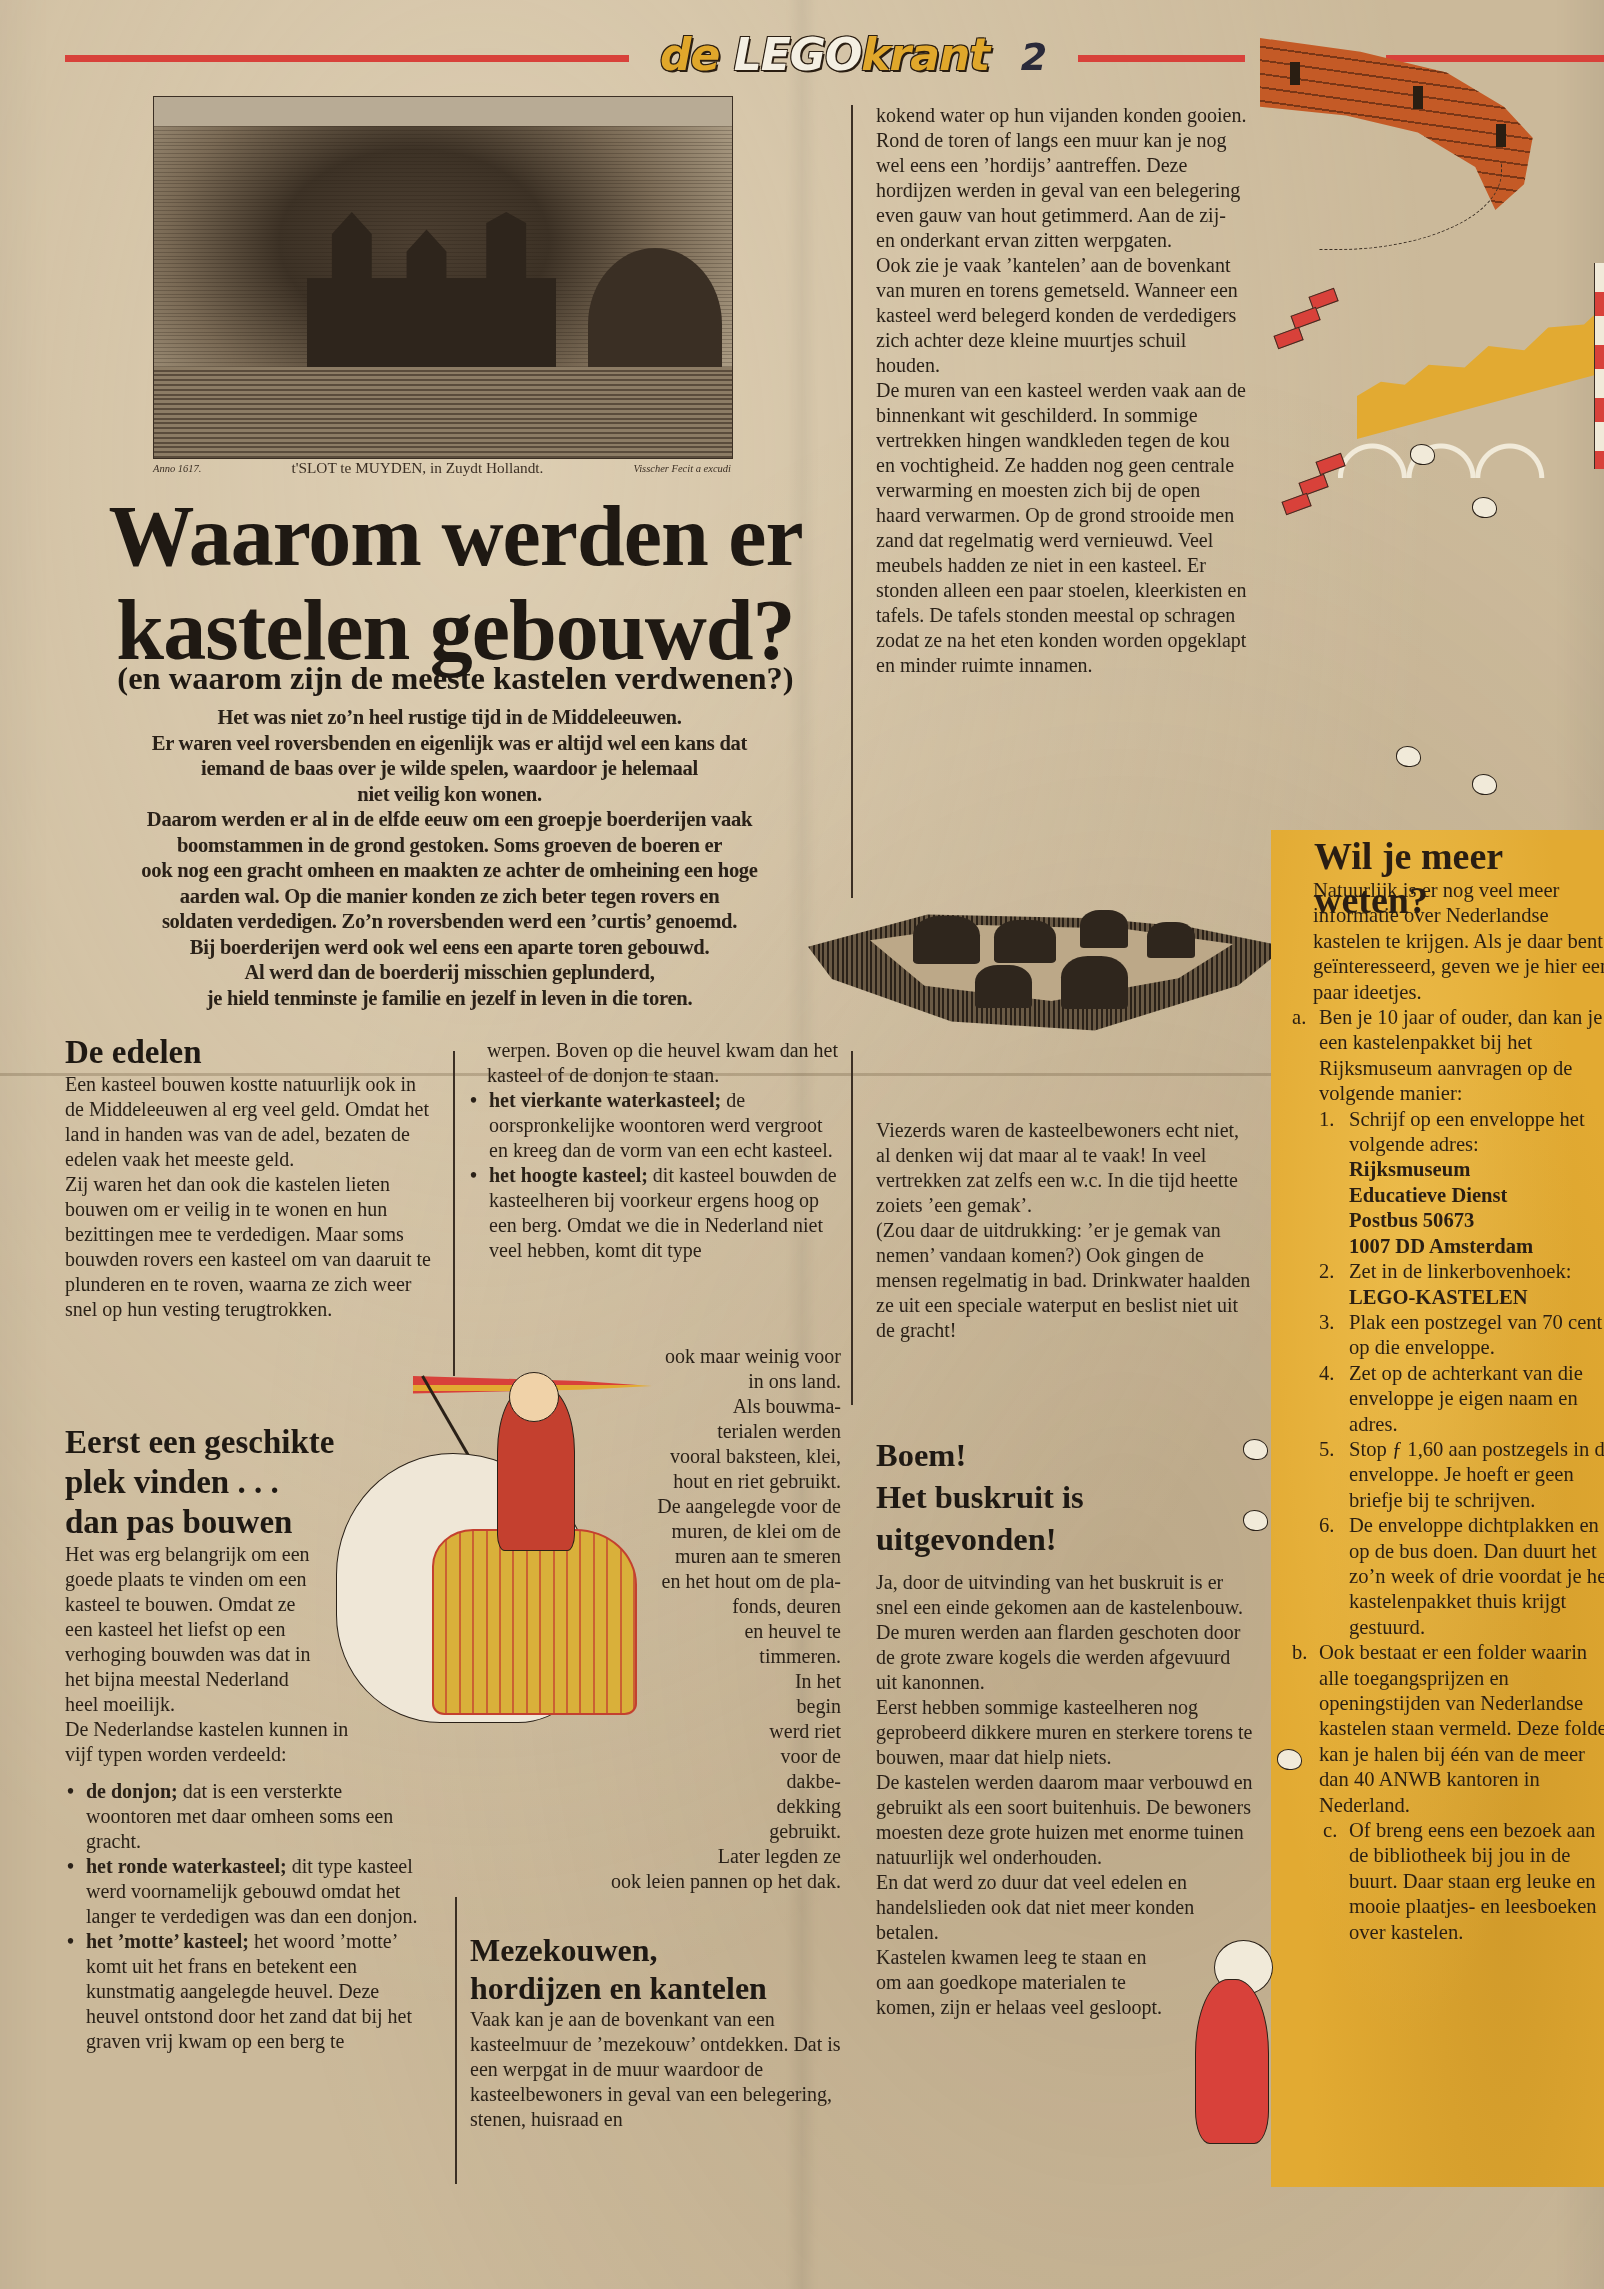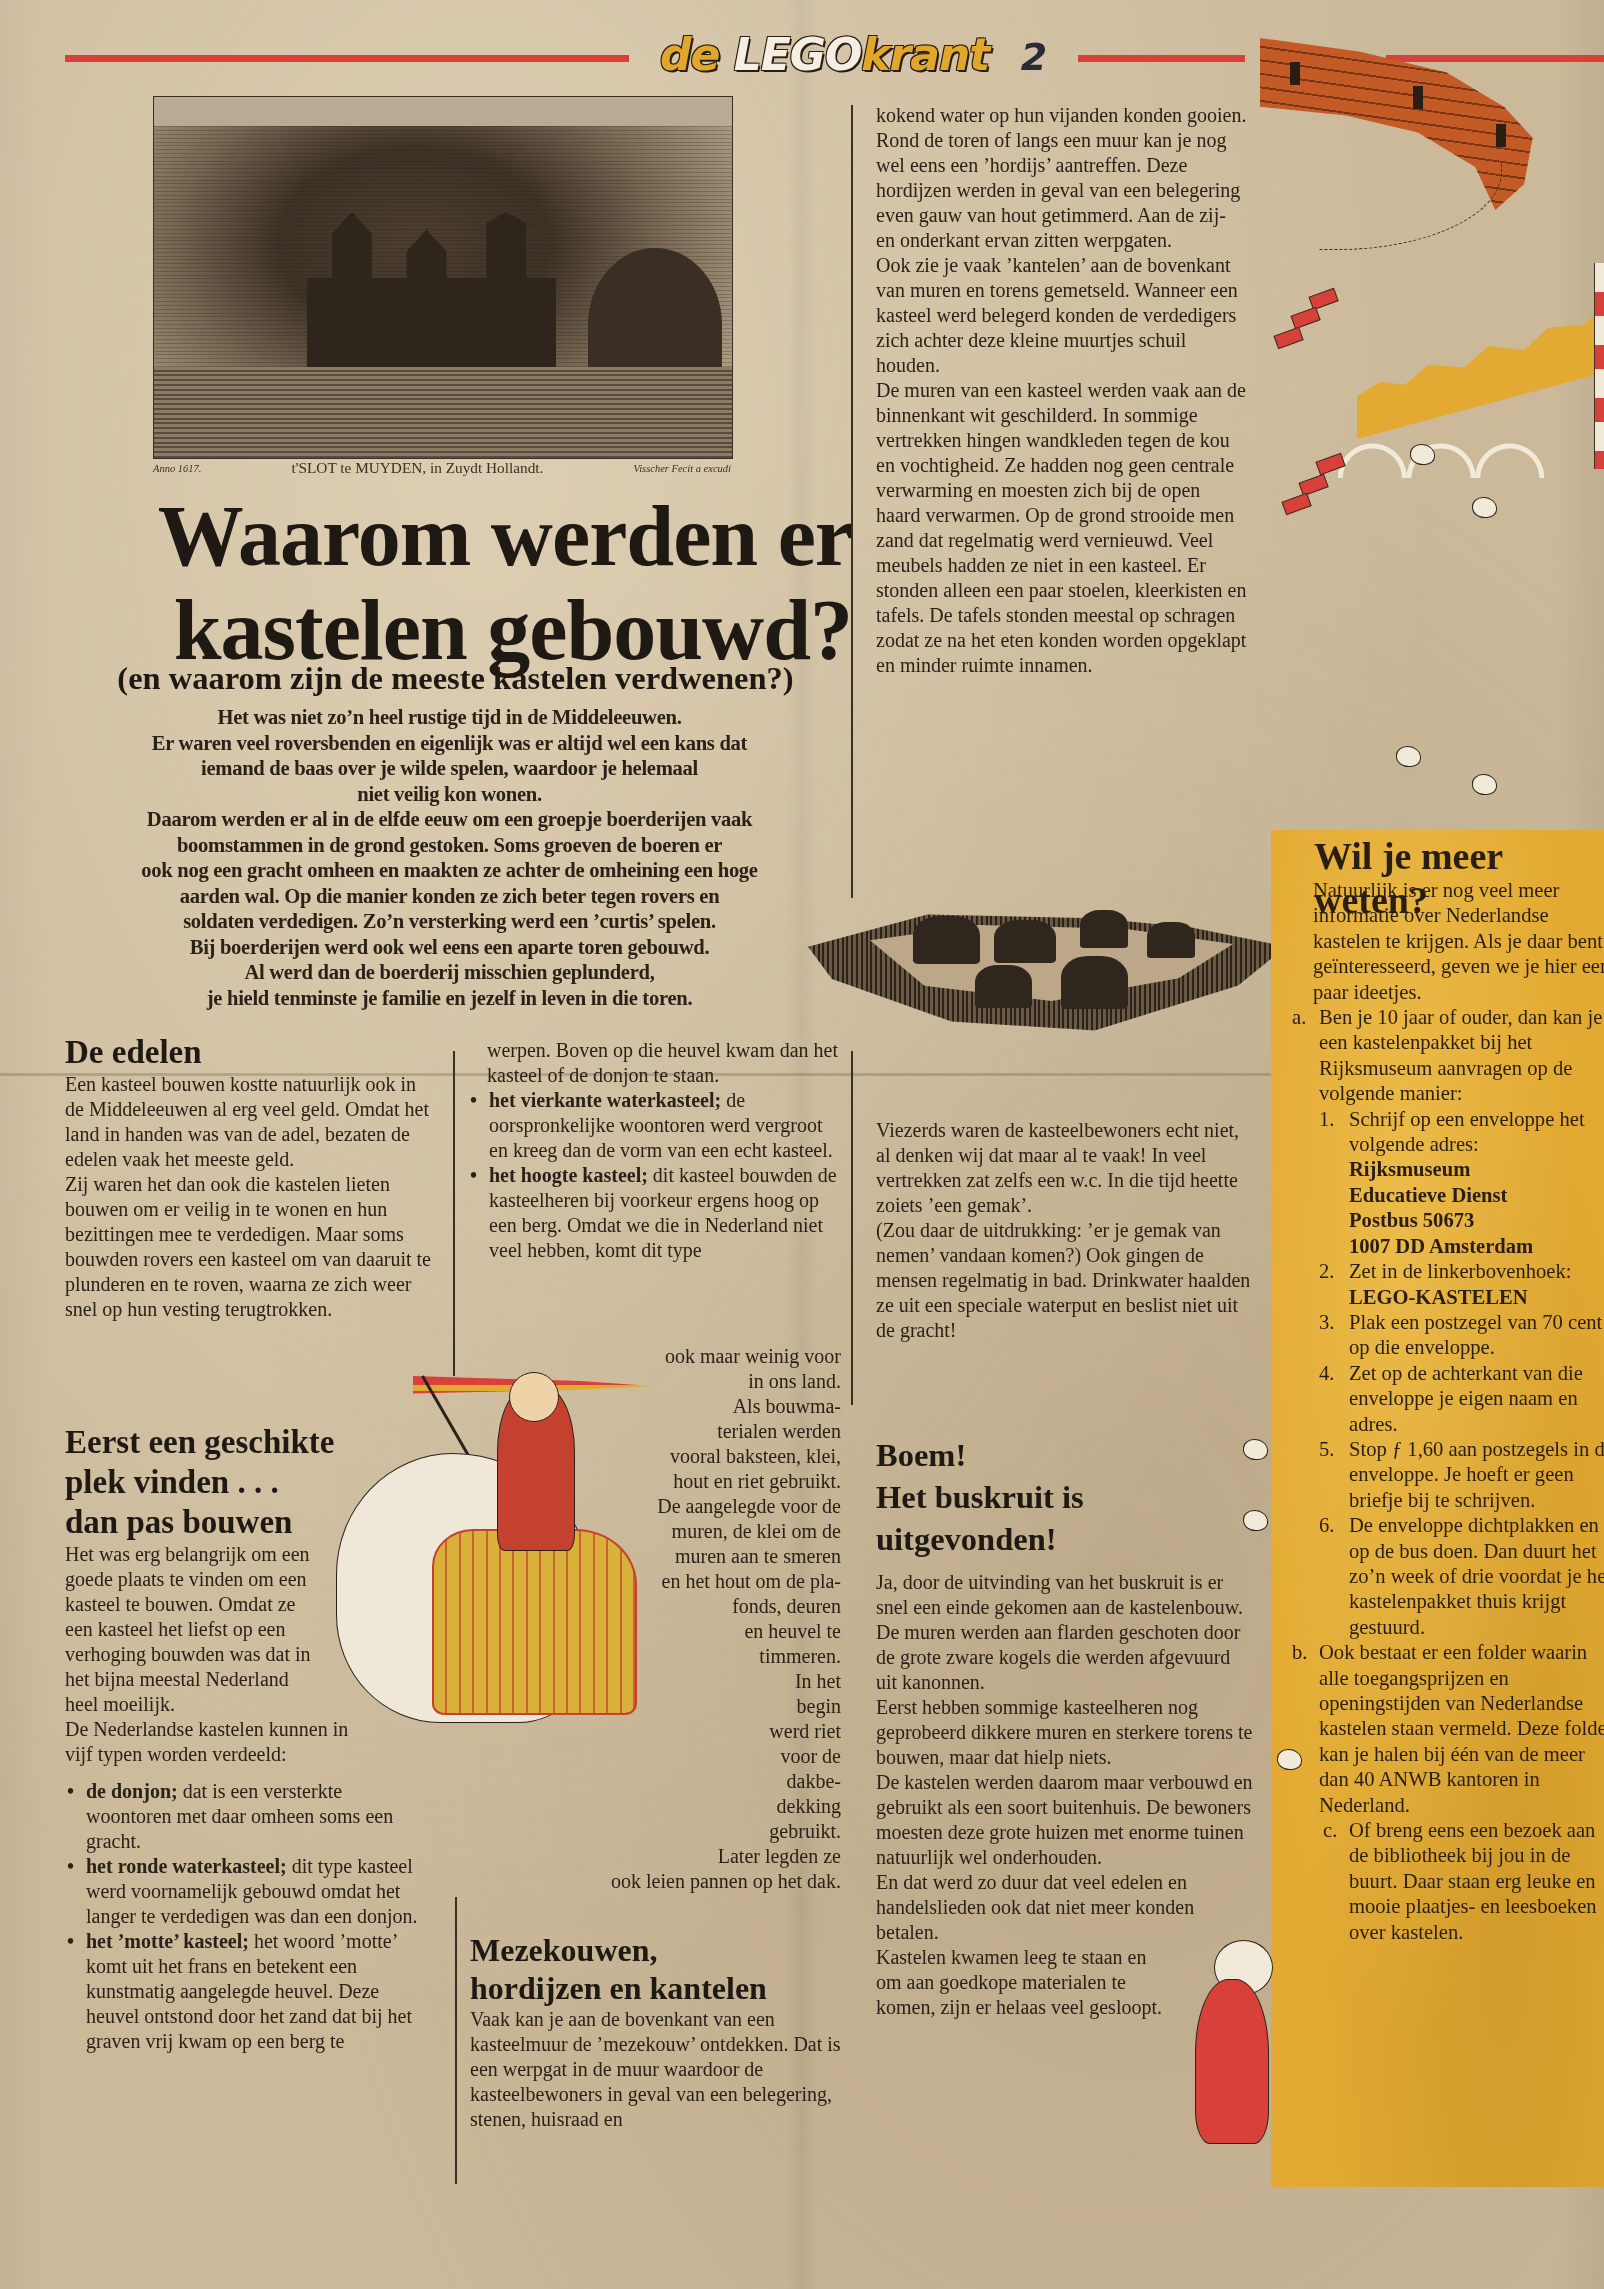--- a/index.html
+++ b/index.html
@@ -23,21 +23,21 @@
       linear-gradient(180deg,#b8ab95 0,#b8ab95 8%,transparent 8%),
       repeating-linear-gradient(0deg, rgba(40,30,20,.25) 0 1px, transparent 1px 3.8px),
       radial-gradient(ellipse at 45% 40%, #4c3f31 0, #3d3226 30%, #7a6a55 55%, #a99a82 80%);}
   .engr-castle{position:absolute;left:153px;top:115px;width:249px;height:220px;background:#2e251c;
     clip-path:polygon(0 100%,0 30%,10% 30%,10% 10%,18% 0,26% 10%,26% 30%,40% 30%,40% 18%,48% 8%,56% 18%,56% 30%,72% 30%,72% 5%,80% 0,88% 5%,88% 30%,100% 30%,100% 100%);}
   .engr-water{position:absolute;left:0;right:0;bottom:0;height:91px;background:repeating-linear-gradient(0deg,#5a4c3c 0 1.9px,#8c7c65 1.9px 4.8px);}
   .engr-trees{position:absolute;right:9.6px;bottom:57px;width:134px;height:153px;border-radius:50% 50% 10% 10%;background:#3a2f24;}
   .caption{position:absolute;left:153px;top:459px;width:578px;font-size:15.3px;color:#3b2f24;display:flex;justify-content:space-between;align-items:center;}
   .caption .small{font-style:italic;font-size:10.5px;}
   
-  .h1{position:absolute;left:59px;top:489px;width:793px;text-align:right;font-weight:bold;font-size:86px;line-height:94px;color:#1f1913;letter-spacing:-1px;}
+  .h1{position:absolute;left:59px;top:489px;width:793px;text-align:center;font-weight:bold;font-size:86px;line-height:94px;color:#1f1913;letter-spacing:-1px;}
   .h1sub{position:absolute;left:59px;top:660px;width:793px;text-align:center;font-weight:bold;font-size:32.5px;color:#1f1913;}
   .intro{position:absolute;left:67px;top:705px;width:765px;text-align:center;font-weight:bold;font-size:20.6px;line-height:25.5px;font-family:"Liberation Serif",serif;letter-spacing:-0.3px;}
   .intro p{margin:0;}
   
   .col{position:absolute;font-size:20px;line-height:25px;}
   .col p{margin:0;}
   .h2{font-weight:bold;font-size:33px;line-height:40px;color:#1f1913;}
   .vrule{position:absolute;width:1.9px;background:#3b2f24;}
   ul.types{list-style:none;margin:0;padding:0;}
   ul.types li{position:relative;padding-left:21px;}
@@ -120,21 +120,21 @@
 
 <div class="intro">
   <p>Het was niet zo’n heel rustige tijd in de Middeleeuwen.</p>
   <p>Er waren veel roversbenden en eigenlijk was er altijd wel een kans dat</p>
   <p>iemand de baas over je wilde spelen, waardoor je helemaal</p>
   <p>niet veilig kon wonen.</p>
   <p>Daarom werden er al in de elfde eeuw om een groepje boerderijen vaak</p>
   <p>boomstammen in de grond gestoken. Soms groeven de boeren er</p>
   <p>ook nog een gracht omheen en maakten ze achter de omheining een hoge</p>
   <p>aarden wal. Op die manier konden ze zich beter tegen rovers en</p>
-  <p>soldaten verdedigen. Zo’n versterking werd een ’curtis’ spelen.</p>
+  <p>soldaten verdedigen. Zo’n roversbenden werd een ’curtis’ genoemd.</p>
   <p>Bij boerderijen werd ook wel eens een aparte toren gebouwd.</p>
   <p>Al werd dan de boerderij misschien geplunderd,</p>
   <p>je hield tenminste je familie en jezelf in leven in die toren.</p>
 </div>
 
 <div class="vrule" style="left:851px;top:105px;height:793px;"></div>
 <div class="col" style="left:876px;top:103px;width:373px;">
   <p>kokend water op hun vijanden konden gooien.</p>
   <p>Rond de toren of langs een muur kan je nog wel eens een ’hordijs’ aantreffen. Deze hordijzen werden in geval van een belegering even gauw van hout getimmerd. Aan de zij- en onderkant ervan zitten werpgaten.</p>
   <p>Ook zie je vaak ’kantelen’ aan de bovenkant van muren en torens gemetseld. Wanneer een kasteel werd belegerd konden de verdedigers zich achter deze kleine muurtjes schuil houden.</p>

